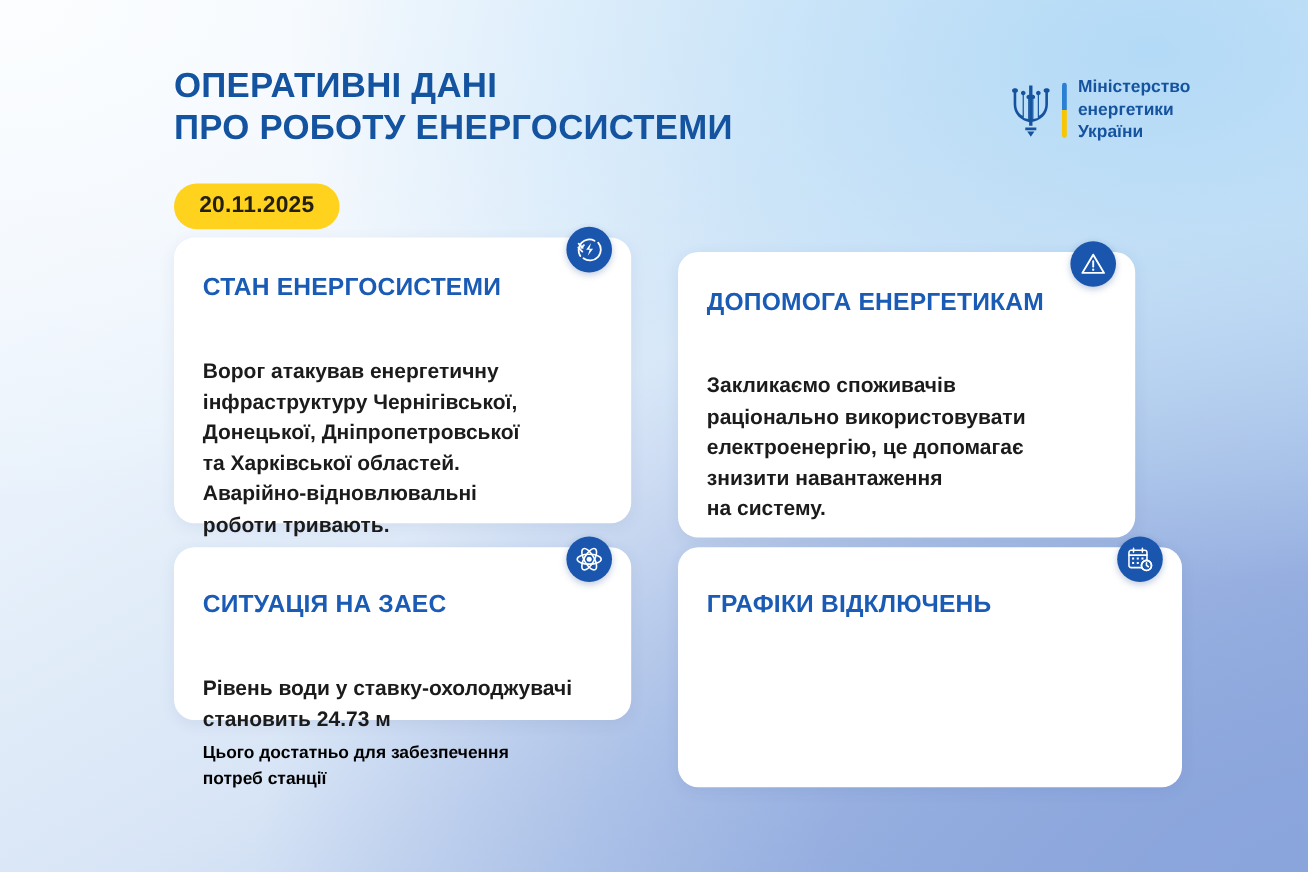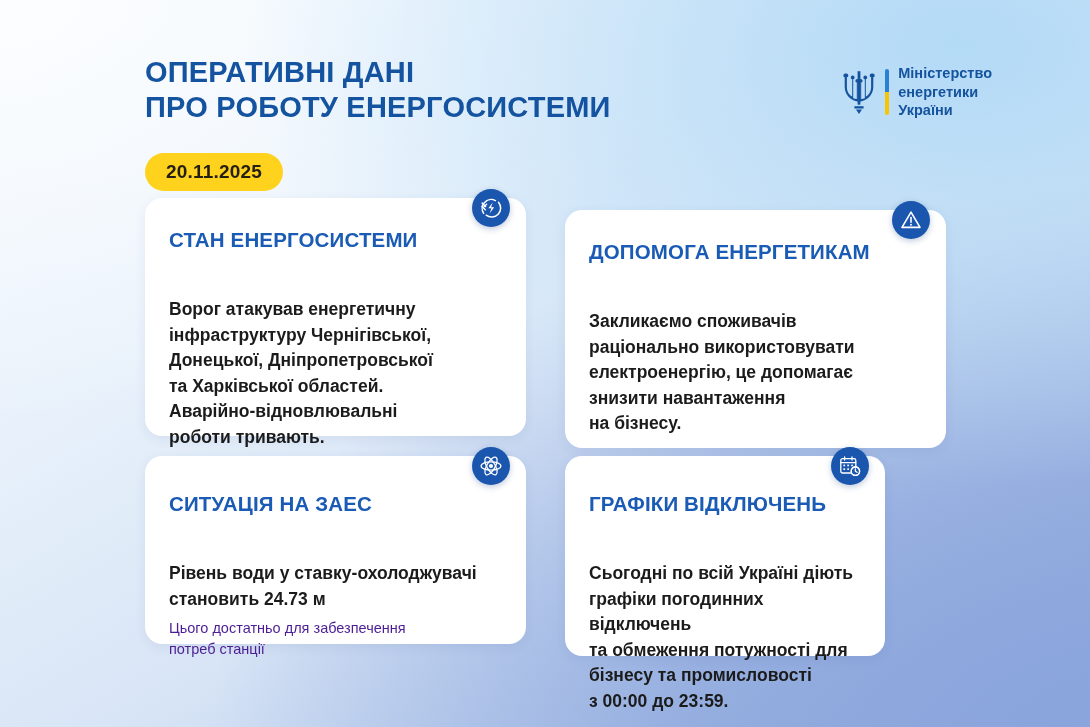--- a/index.html
+++ b/index.html
@@ -95,22 +95,22 @@
   
   .card {
     position: absolute;
     background: #ffffff;
     border-radius: 17px;
     box-shadow: 0 3px 12px rgba(40, 70, 130, 0.08);
   }
 
   .card-1 { left: 145px;  top: 198px; width: 381px; height: 238px; }
   .card-2 { left: 565px;  top: 210px; width: 381px; height: 238px; }
-  .card-3 { left: 145px;  top: 456px; width: 381px; height: 188px; }
-  .card-4 { left: 565px;  top: 456px; width: 320px; height: 200px; }
+  .card-3 { left: 145px;  top: 456px; width: 381px; height: 144px; }
+  .card-4 { left: 565px;  top: 456px; width: 420px; height: 200px; }
 
   .card-body {
     padding: 30px 24px 0 24px;
   }
   .card-3 .card-body, .card-4 .card-body { padding-top: 36px; }
 
   .card-heading {
     color: #1a5bb5;
     font-size: 20.5px;
     font-weight: 700;
@@ -123,23 +123,23 @@
   .card-text {
     color: #1b1b1b;
     font-size: 17.5px;
     font-weight: 700;
     line-height: 25.5px;
     white-space: pre-line;
     margin-top: 45px;
   }
 
   .card-subtext {
-    color: #4c1d95;
+    color: #000000;
     font-size: 14.5px;
-    font-weight: 400;
+    font-weight: 700;
     line-height: 21px;
     margin-top: 6px;
     white-space: pre-line;
   }
 
   
   .icon-badge {
     position: absolute;
     width: 38px;
     height: 38px;
@@ -211,21 +211,21 @@
         <path d="M12 9.6v4.6"></path>
         <circle cx="12" cy="16.8" r="0.95" fill="#ffffff" stroke="none"></circle>
       </svg>
     </div>
     <div class="card-body">
       <div class="card-heading">ДОПОМОГА ЕНЕРГЕТИКАМ</div>
       <div class="card-text">Закликаємо споживачів
 раціонально використовувати
 електроенергію, це допомагає
 знизити навантаження
-на бізнесу.</div>
+на систему.</div>
     </div>
   </div>
 
   <div class="card card-3">
     <div class="icon-badge">
       <svg width="24" height="24" viewBox="0 0 24 24" fill="none" stroke="#ffffff" stroke-width="1.3">
         <circle cx="12" cy="12" r="2.1" fill="#ffffff" stroke="none"></circle>
         <ellipse cx="12" cy="12" rx="10" ry="4.1"></ellipse>
         <ellipse cx="12" cy="12" rx="10" ry="4.1" transform="rotate(60 12 12)"></ellipse>
         <ellipse cx="12" cy="12" rx="10" ry="4.1" transform="rotate(120 12 12)"></ellipse>
@@ -251,21 +251,16 @@
         <rect x="13.2" y="10.6" width="1.7" height="1.7" fill="#ffffff" stroke="none"></rect>
         <rect x="5.4" y="14.3" width="1.7" height="1.7" fill="#ffffff" stroke="none"></rect>
         <rect x="9.3" y="14.3" width="1.7" height="1.7" fill="#ffffff" stroke="none"></rect>
         <circle cx="17.4" cy="17.2" r="4.2" fill="#1a56ae"></circle>
         <circle cx="17.4" cy="17.2" r="4.2"></circle>
         <path d="M17.4 14.9v2.3l1.6 1.1"></path>
       </svg>
     </div>
     <div class="card-body">
       <div class="card-heading">ГРАФІКИ ВІДКЛЮЧЕНЬ</div>
-      <div class="card-text">Сьогодні по всій Україні діють
-графіки погодинних відключень
-та обмеження потужності для
-бізнесу та промисловості
-з 00:00 до 23:59.</div>
     </div>
   </div>
 
 </div>
 
 </body></html>

